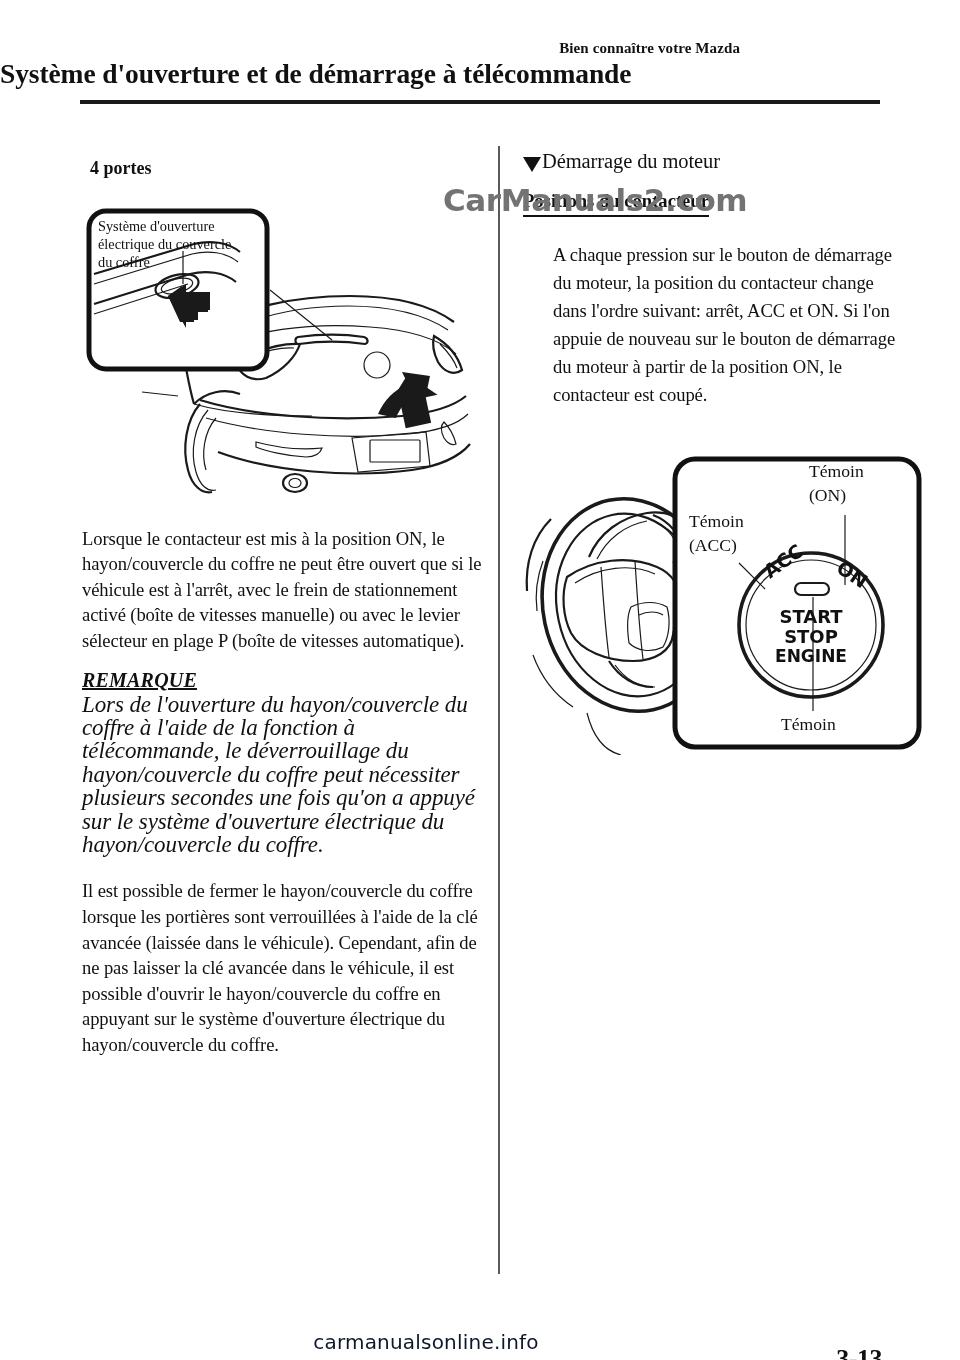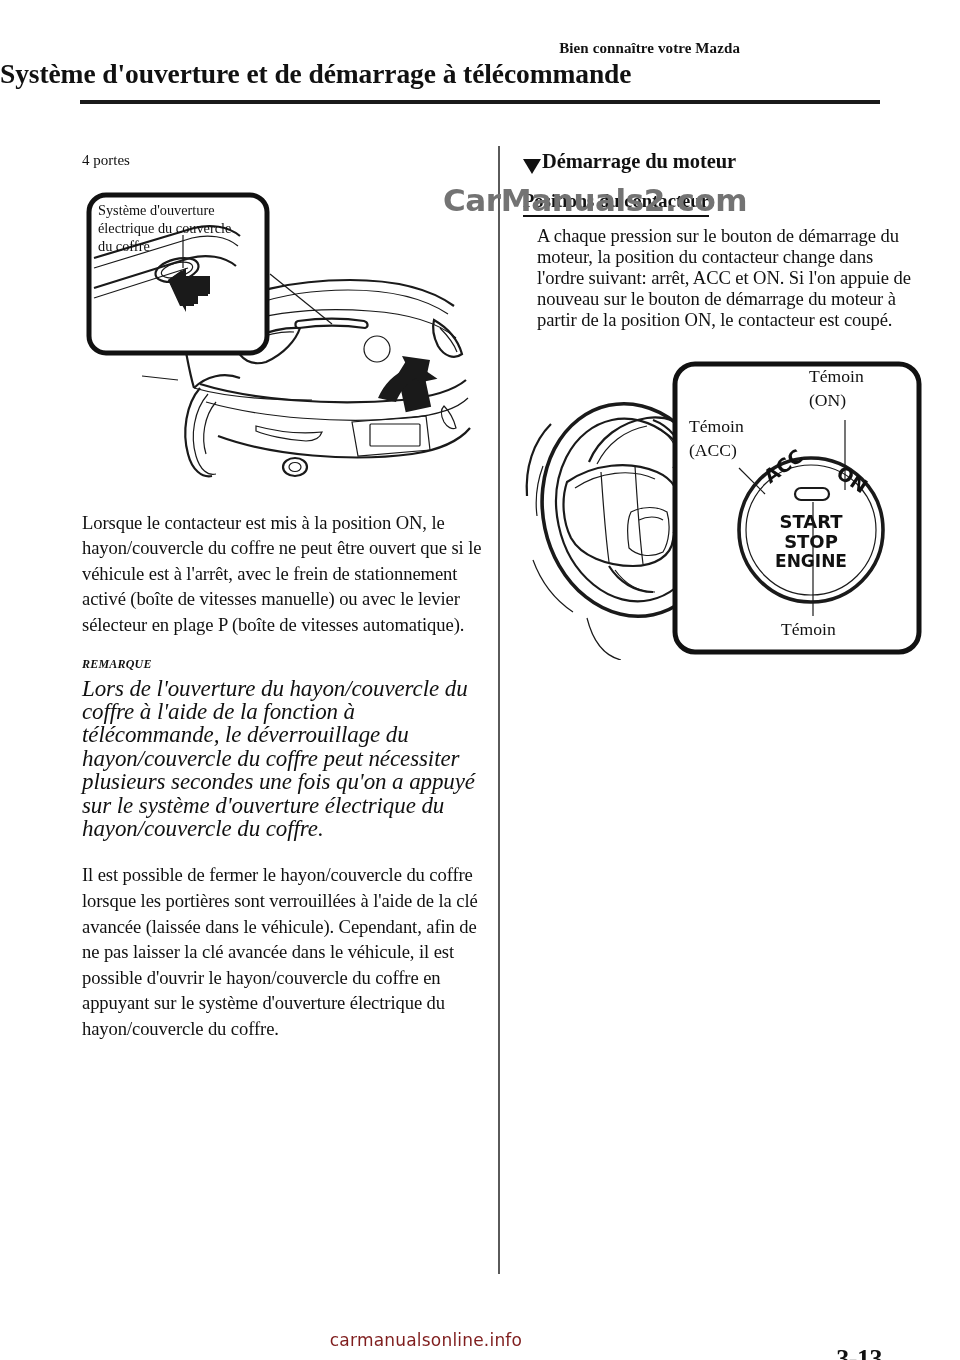--- a/index.html
+++ b/index.html
@@ -70,52 +70,53 @@
   #left-column { left: 82px; width: 408px; }
   #right-column { left: 523px; width: 400px; }
 
   p.body-text {
     margin: 0;
     font-size: 18.6px;
     line-height: 25.6px;
     letter-spacing: -0.1px;
   }
   .sub-heading {
-    margin: 0;
-    font-size: 15px;
-    font-weight: normal;
+    margin: 8px;
+    font-size: 18px;
+    font-weight: bold;
     line-height: 25.6px;
   }
   .spacer-sm { height: 14px; }
   .spacer-md { height: 22px; }
   .spacer-lg { height: 30px; }
 
   
   #note-heading {
     margin: 0;
-    font-size: 12px;
+    font-size: 20px;
     font-weight: bold;
     font-style: italic;
     line-height: 25px;
     letter-spacing: 0.2px;
+    text-decoration: underline;
   }
   #note-body {
     margin: 0;
     font-size: 23px;
     font-style: italic;
     line-height: 23.4px;
     letter-spacing: -0.1px;
   }
 
   
   #section-heading {
     display: flex;
-    align-items: flex-end;
+    align-items: center;
     font-size: 20.5px;
-    font-weight: bold;
+    font-weight: normal;
     line-height: 26px;
     letter-spacing: -0.1px;
   }
   #section-triangle {
     display: inline-block;
     width: 0; height: 0;
     border-left: 9.5px solid transparent;
     border-right: 9.5px solid transparent;
     border-top: 15px solid #111;
     margin-top: 6px;
@@ -125,24 +126,24 @@
   #subsection-heading {
     margin: 0;
     font-size: 18.6px;
     font-weight: bold;
     line-height: 26px;
     border-bottom: 2.4px solid #111;
     display: inline-block;
     padding-bottom: 1px;
   }
   #right-para {
-    margin: 0;
+    margin: 16px;
     padding-left: 14px;
     font-size: 18.6px;
-    line-height: 21px;
+    line-height: 28px;
     letter-spacing: -0.1px;
   }
 
   
   #watermark {
     position: absolute;
     left: 443px;
     top: 182px;
     font-family: "DejaVu Sans", "Liberation Sans", sans-serif;
     font-size: 31px;
@@ -162,22 +163,22 @@
     font-weight: bold;
     letter-spacing: -0.5px;
   }
   #site-footer {
     position: absolute;
     left: 0;
     top: 1330px;
     width: 852px;
     text-align: center;
     font-family: "DejaVu Sans", "Liberation Sans", sans-serif;
-    font-size: 17px;
-    color: #7f1d1d;
+    font-size: 20px;
+    color: #0f172a;
     letter-spacing: 0.2px;
   }
 
   
   .figure { position: relative; }
   #trunk-figure { width: 400px; height: 300px; }
   #ignition-figure { width: 400px; height: 300px; }
   svg { display: block; }
   .ln { fill: none; stroke: #1a1a1a; }
   .thin { stroke-width: 1.2; }

